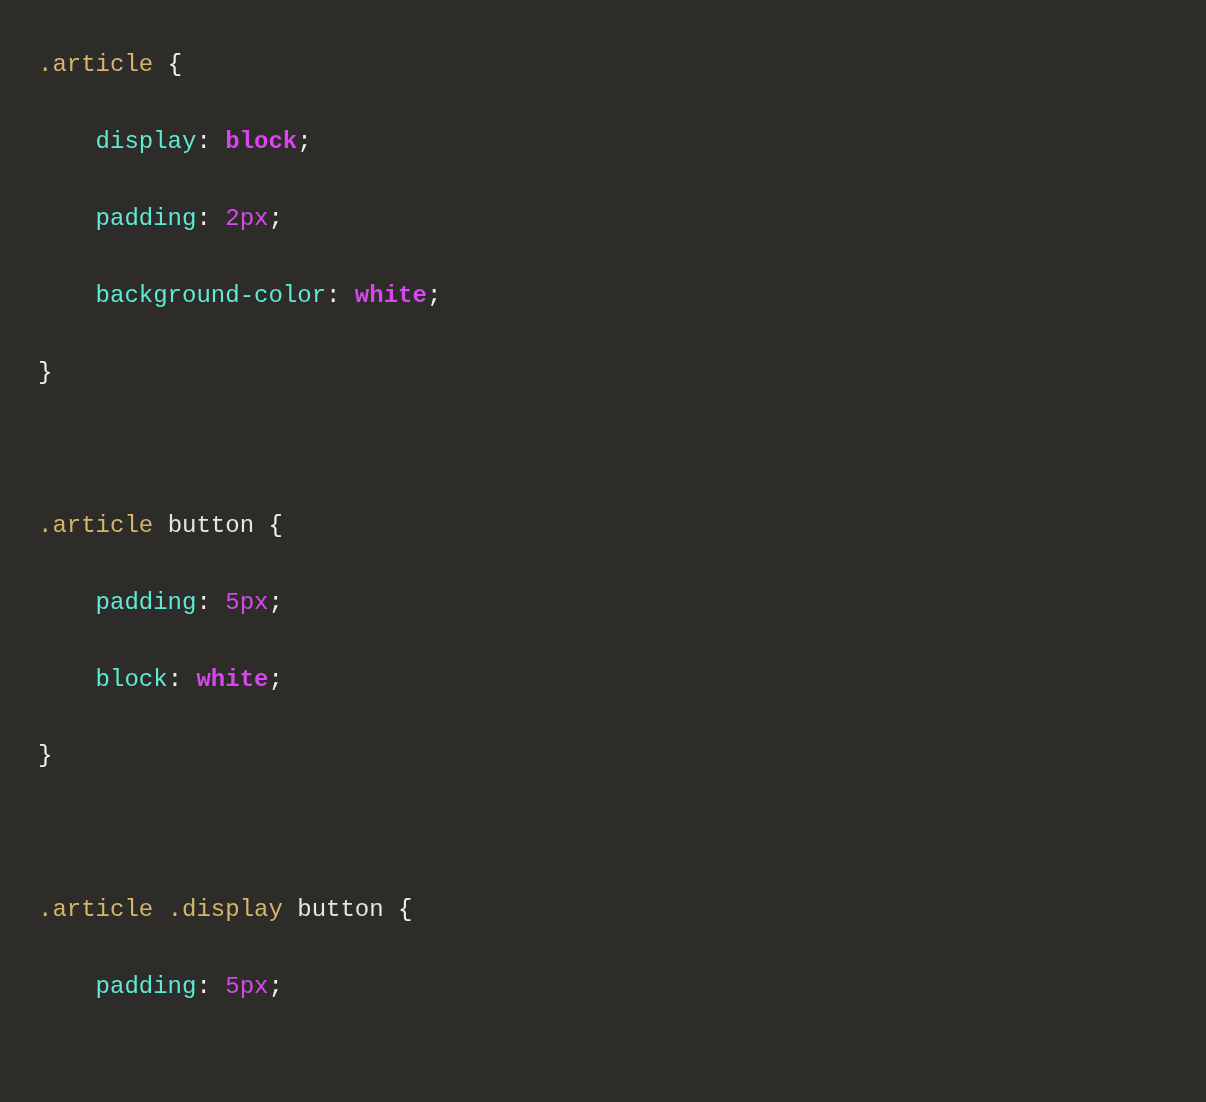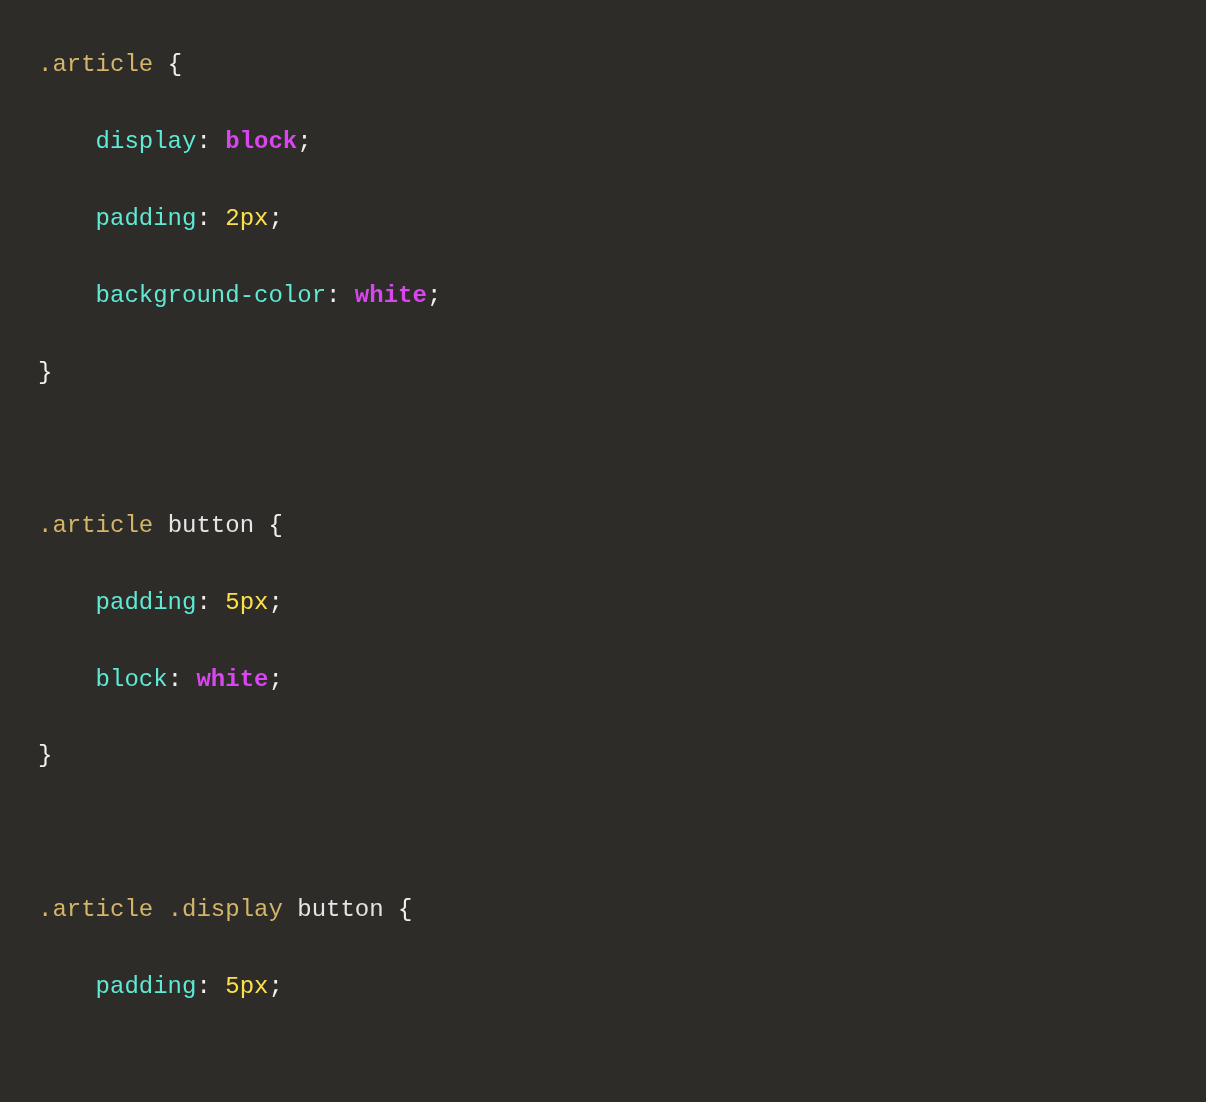--- a/index.html
+++ b/index.html
@@ -14,21 +14,21 @@
     background: #2d2c29;
     color: #f8f8f2;
     padding: 8px 12px 20px 12px;
     white-space: pre;
     overflow: auto;
   }
   .tok-selector   { color: #d4b56a; }   
   .tok-tagSel     { color: #e5e5e5; }   
   .tok-prop       { color: #5eead4; }   
   .tok-value      { color: #d946ef; font-weight: bold; }   
-  .tok-number     { color: #fde047; }   
+  .tok-number     { color: #d946ef; }   
   .tok-punct      { color: #f1f0ec; }
 
   
   .line { display: block; margin-left: 26px; }
 </style>
 </head>
 <body>
 
 <div class="code-panel">
 <span class="line"><span class="tok-selector">.article</span> <span class="tok-punct">{</span></span>

